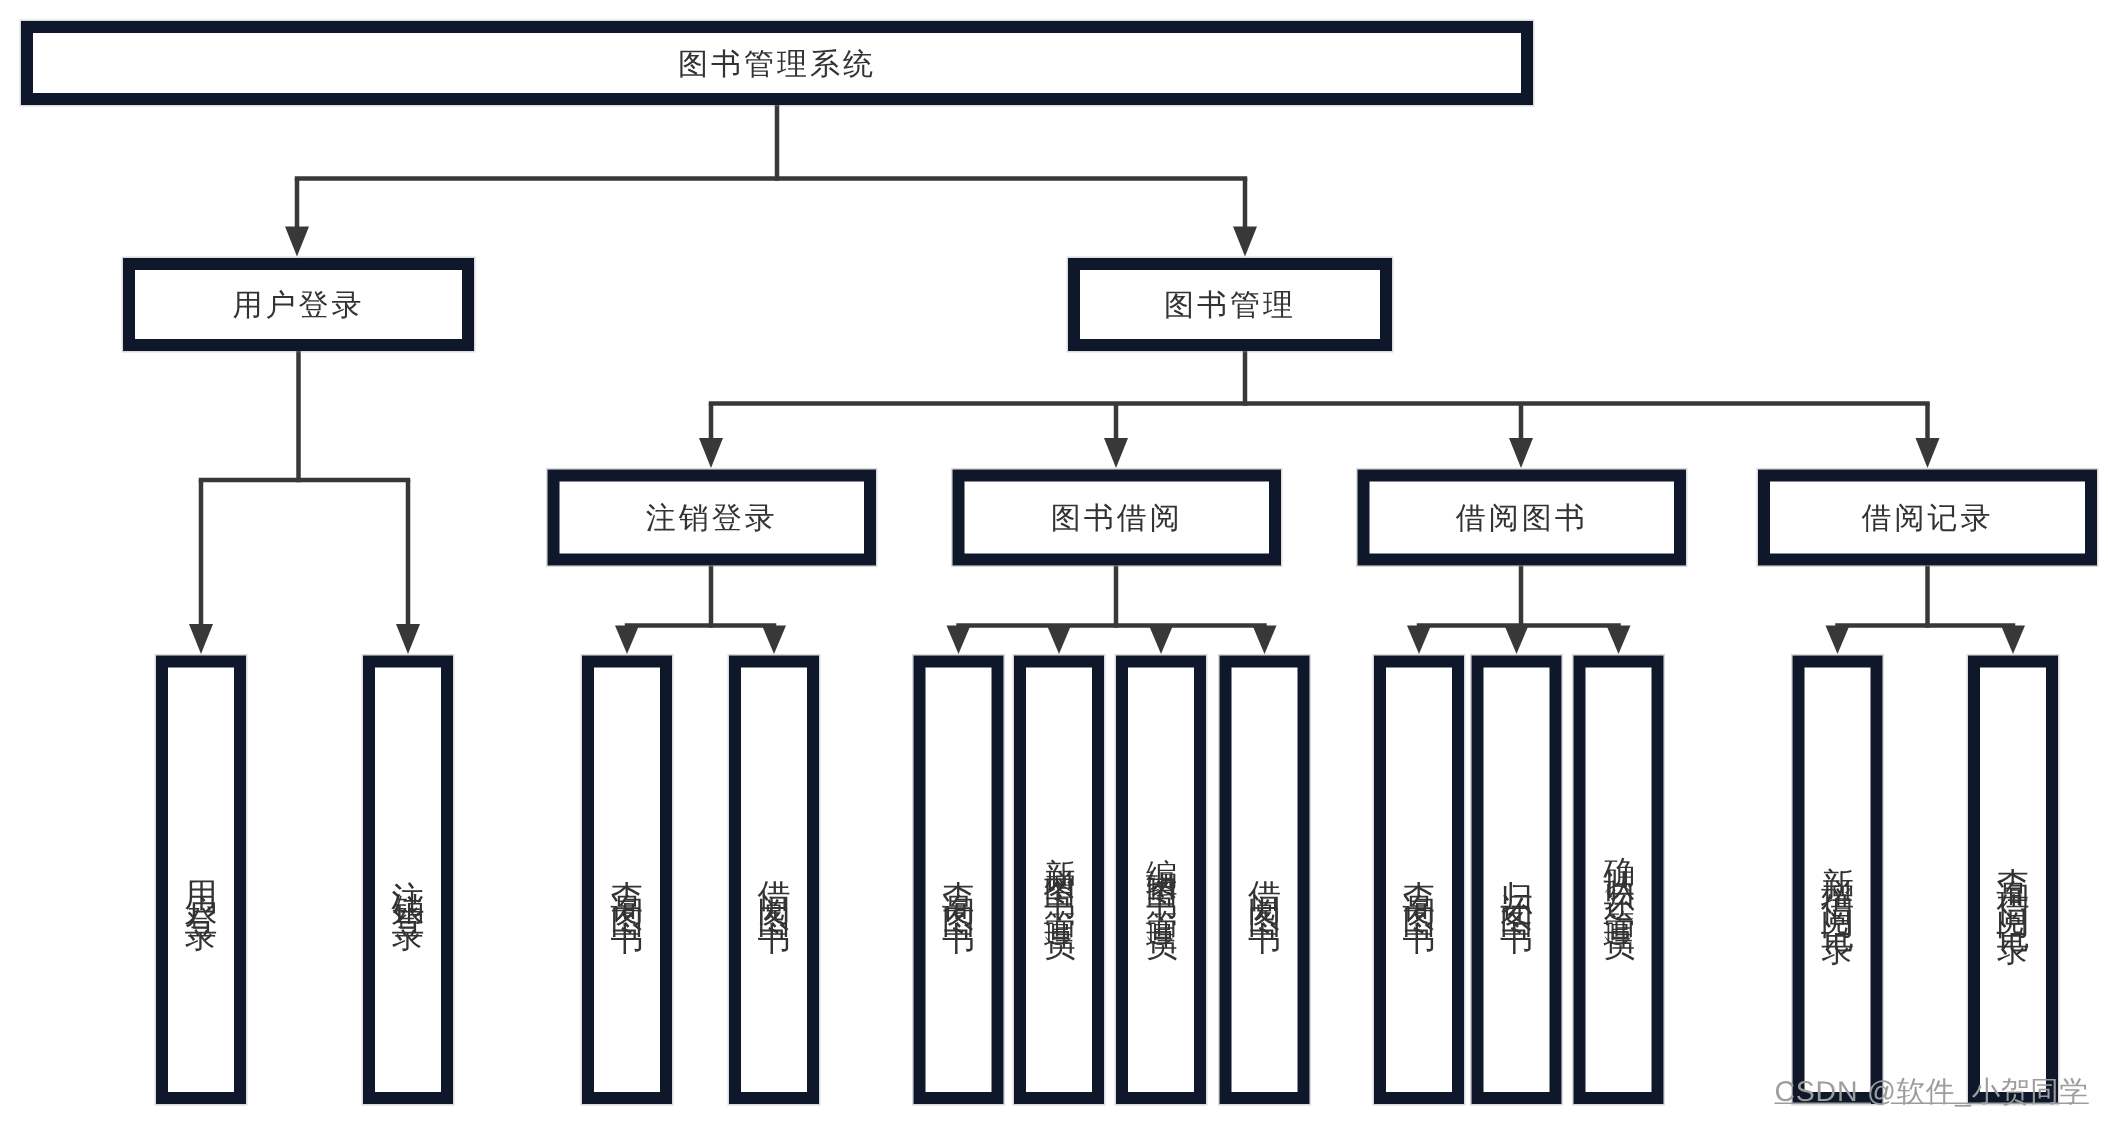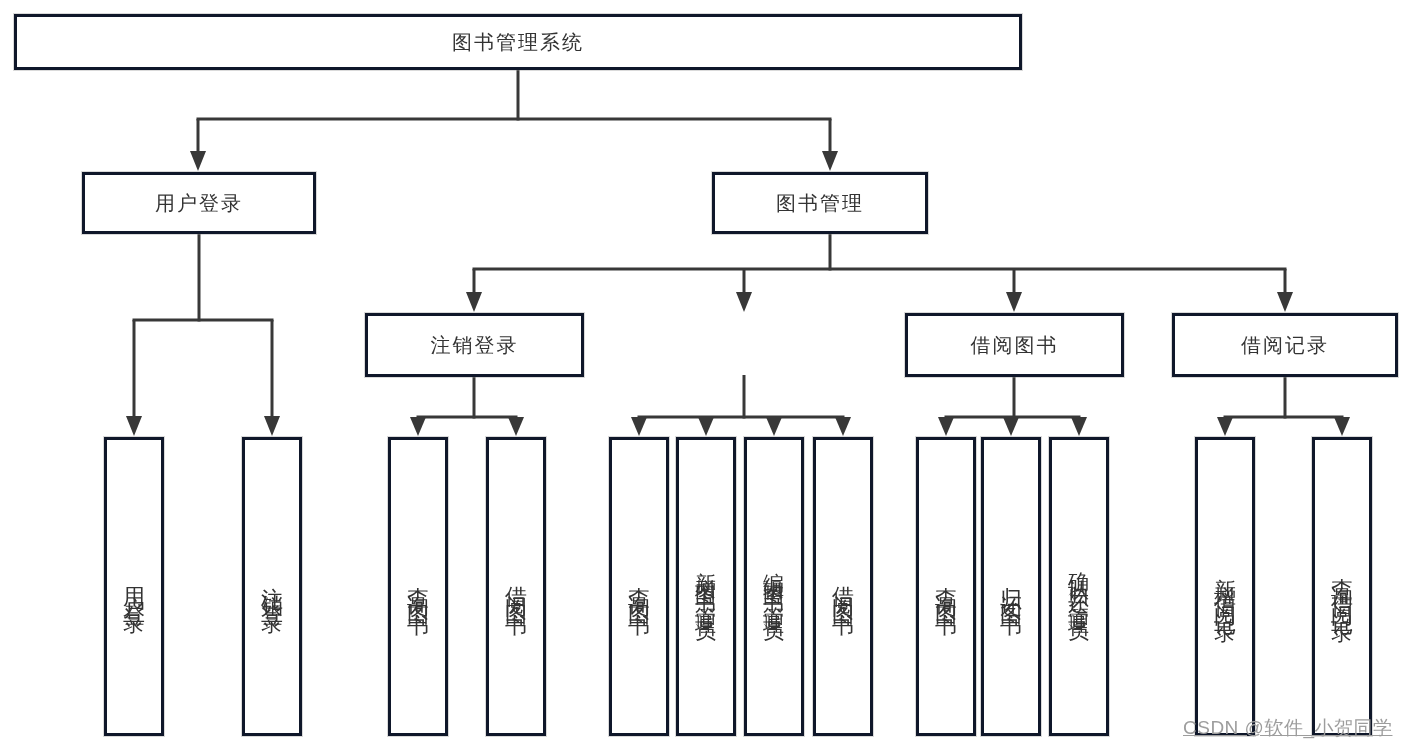--- a/index.html
+++ b/index.html
@@ -12,21 +12,21 @@
   }
   .connector-layer{
     position:absolute;left:0;top:0;width:1405px;height:747px;
   }
   .connector-layer line{stroke:#383838;stroke-width:3;}
   .connector-layer polygon{fill:#383838;stroke:none;}
   .box{
     position:absolute;
     box-sizing:border-box;
     background:#ffffff;
-    border:3px solid #0f172a;
+    border:8px solid #0f172a;
     box-shadow:0 0 0 1px rgba(150,150,150,0.35);
     display:flex;align-items:center;justify-content:center;
     color:#333333;
   }
   .hlabel{
     font-size:20px;
     letter-spacing:2px;
     white-space:nowrap;
     color:#333333;
   }
@@ -123,20 +123,23 @@
   <div class="box" style="left:82px;top:172px;width:234px;height:62px">
     <span class="hlabel">用户登录</span>
   </div>
   <div class="box" style="left:712px;top:172px;width:216px;height:62px">
     <span class="hlabel">图书管理</span>
   </div>
 
   <div class="box" style="left:365px;top:313px;width:219px;height:64px">
     <span class="hlabel">注销登录</span>
   </div>
+  <div class="box" style="left:635px;top:313px;width:219px;height:64px">
+    <span class="hlabel">图书借阅</span>
+  </div>
   <div class="box" style="left:905px;top:313px;width:219px;height:64px">
     <span class="hlabel">借阅图书</span>
   </div>
   <div class="box" style="left:1172px;top:313px;width:226px;height:64px">
     <span class="hlabel">借阅记录</span>
   </div>
 
   <div class="box leaf" style="left:104px;top:437px;width:60px;height:299px">
     <span class="vlabel">用户登录</span>
   </div>

